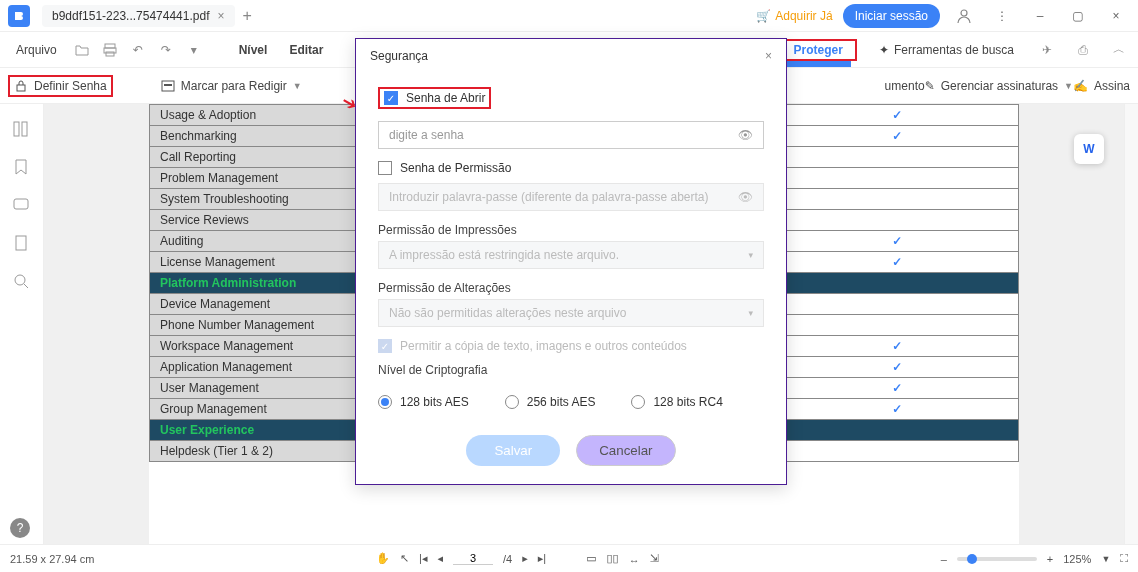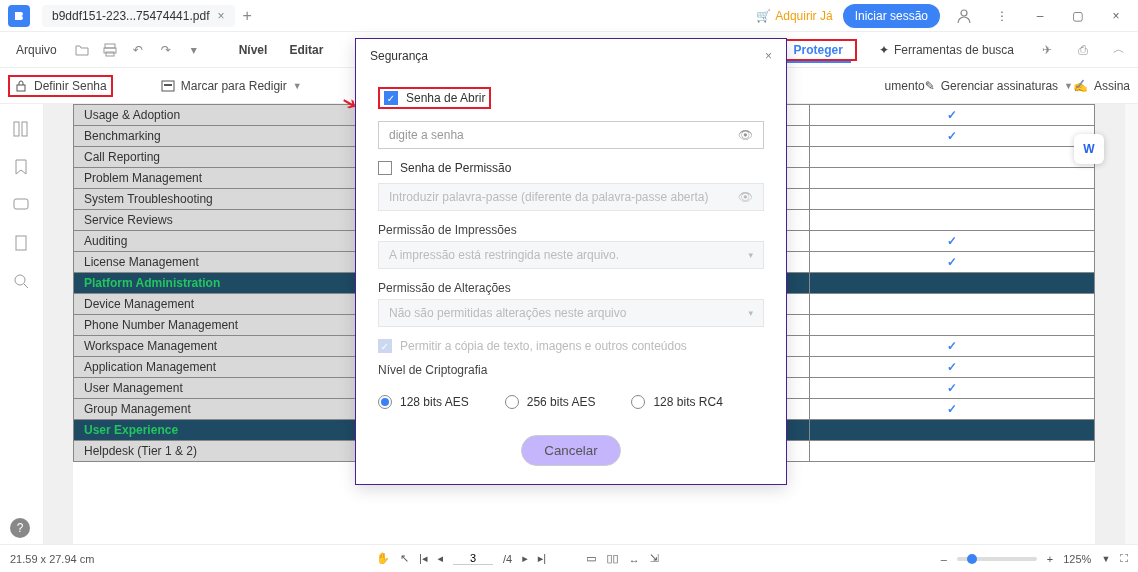--- a/index.html
+++ b/index.html
@@ -8,32 +8,32 @@
 .app-icon{width:22px;height:22px;background:#3b82f6;border-radius:4px;display:flex;align-items:center;justify-content:center;margin-right:12px}
 .tab{display:flex;align-items:center;gap:8px;padding:4px 10px;border-radius:4px;background:#f6f7f8}
 .tab span.close{color:#888}
 .newtab{margin-left:8px;font-size:16px;color:#888}
 .titlebar .right{margin-left:auto;display:flex;align-items:center;gap:10px}
 .acquire{color:#f59e0b;display:flex;align-items:center;gap:4px}
 .login-btn{background:#3b82f6;color:#fff;padding:5px 12px;border-radius:14px;border:none;font-size:12px}
 .win-btn{width:28px;height:28px;display:flex;align-items:center;justify-content:center;color:#666}
 .menubar{height:36px;display:flex;align-items:center;padding:0 8px;gap:6px;border-bottom:1px solid #eee}
 .menu-item{padding:4px 8px;color:#444}
-.menu-item.active{color:#3b82f6;border-bottom:2px solid #3b82f6}
+.menu-item.active{color:#3b82f6;border-bottom:6px solid #3b82f6}
 .menu-icon{width:22px;height:22px;display:flex;align-items:center;justify-content:center;color:#888}
 .menubar .ribbon-right{margin-left:auto;display:flex;align-items:center;gap:14px}
 .red-box{border:2px solid #e11d2b;padding:2px 4px}
 .toolbar{height:36px;display:flex;align-items:center;padding:2px 8px;gap:18px;border-bottom:1px solid #eee}
 .tool-btn{display:flex;align-items:center;gap:6px;color:#444}
 .content{display:flex;height:calc(572px - 32px - 36px - 36px - 28px)}
 .left-rail{width:44px;display:flex;flex-direction:column;align-items:center;gap:18px;padding-top:16px;border-right:1px solid #eee;position:relative}
 .rail-icon{width:20px;height:20px;color:#888}
 .rail-expand{position:absolute;right:-6px;top:4px;font-size:10px;color:#888}
 .doc-area{flex:1;position:relative;background:#f0f0f0;display:flex;justify-content:center;padding-top:0}
-.table-wrap{background:#fff;width:1022px;margin-top:0}
+.table-wrap{background:#fff;width:870px;margin-top:0}
 table{border-collapse:collapse;width:100%}
 td{border:1px solid #888;padding:3px 10px;font-size:12px}
 .hdr{background:#1e4a63;color:#22c55e;font-weight:600}
 .cell-name{background:#d9d9d9}
 .check{text-align:center;color:#3b82f6;font-weight:bold}
 .scroll-v{width:14px;background:#f8f8f8;border-left:1px solid #eee}
 .footer{height:28px;display:flex;align-items:center;padding:0 10px;border-top:1px solid #eee;font-size:11px;color:#555;gap:12px}
 .footer .fgroup{display:flex;align-items:center;gap:10px}
 .footer .center{margin-left:auto;margin-right:auto}
 .footer input.pagenum{width:40px;text-align:center;border:none;border-bottom:1px solid #ccc;font-size:11px}
@@ -397,16 +397,17 @@
           <span class="radio"></span>
           <span>256 bits AES</span>
         </label>
       <label class="chk-row">
           <span class="radio"></span>
           <span>128 bits RC4</span>
         </label>
     </div>
 
     <div class="modal-btns">
+      <button class="btn-primary">Salvar</button>
       <button class="btn-secondary">Cancelar</button>
     </div>
   </div>
 </div>
 
 </body></html>

